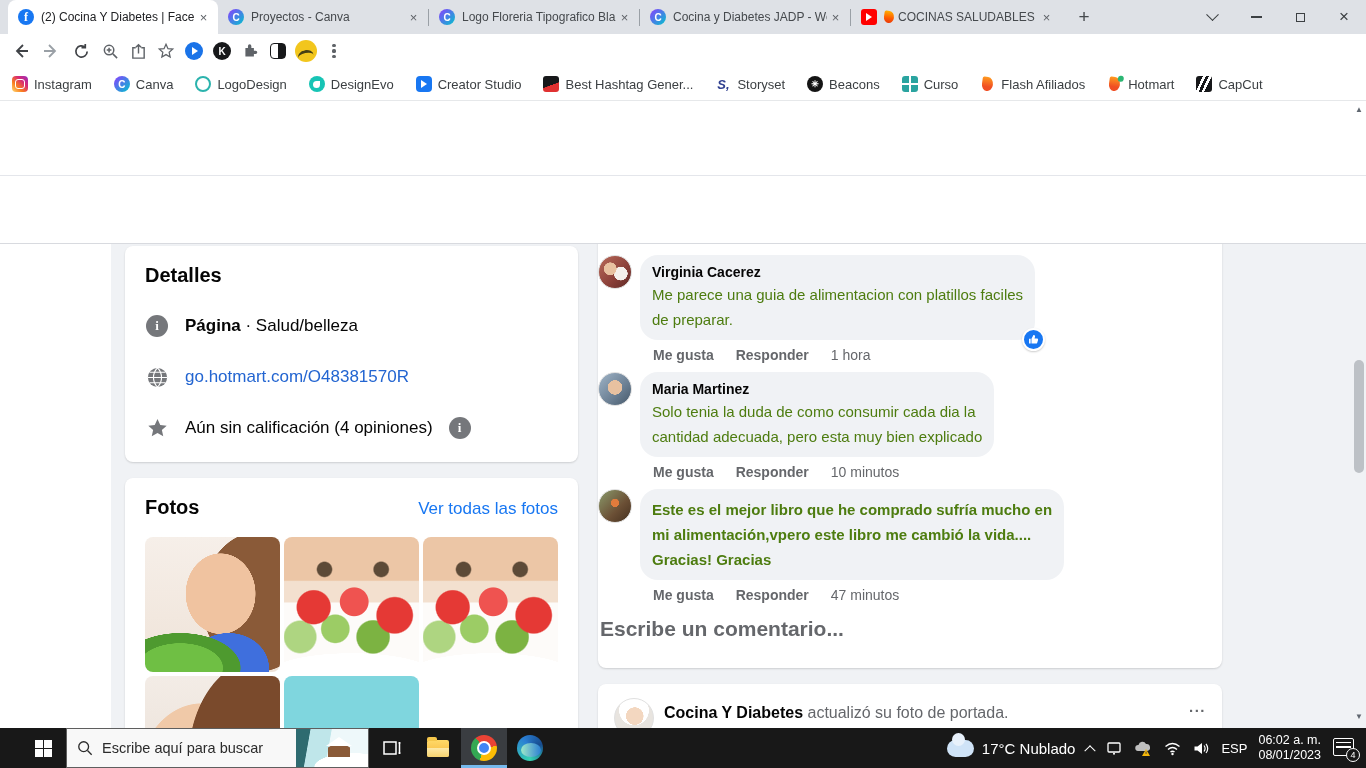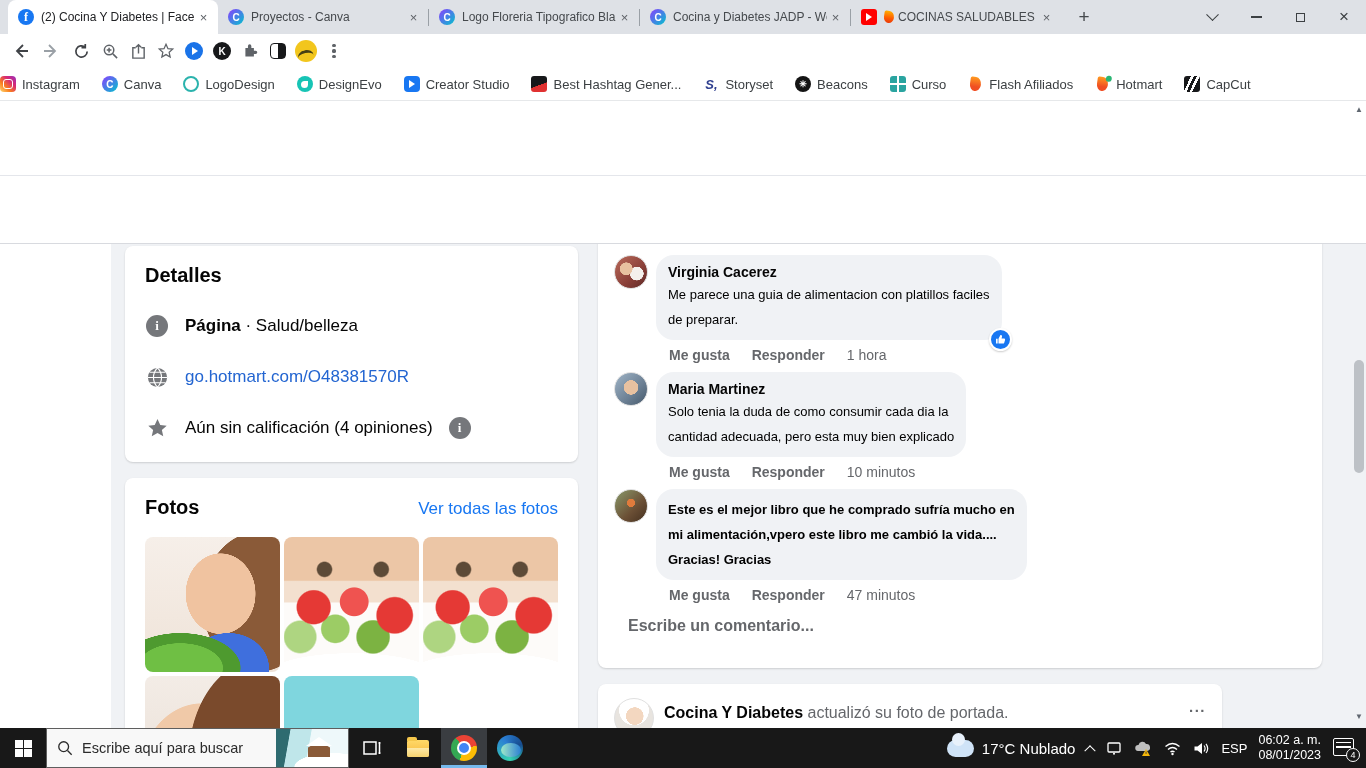--- a/index.html
+++ b/index.html
@@ -40,21 +40,21 @@
   .ext-blue { background:#1a73e8; }
   .ext-blue::after { content:""; border-left:6px solid #fff; border-top:4px solid transparent; border-bottom:4px solid transparent; margin-left:1px; }
   .ext-k { background:#17181a; color:#fff; font-size:10px; font-weight:bold; }
   .ext-dark { width:16px; height:16px; border-radius:4px; background:linear-gradient(90deg,#fff 50%,#17181a 50%); border:1.5px solid #17181a; }
   .ext-profile { width:22px; height:22px; border-radius:50%; background:#f2c61d; position:relative; overflow:hidden; }
   .ext-profile::after { content:""; position:absolute; left:3px; top:10px; width:16px; height:10px; border-top:3px solid #474014; border-radius:50%; transform:rotate(-12deg); }
   .dots-v { display:flex; flex-direction:column; gap:2.5px; }
   .dots-v i { width:3.2px; height:3.2px; background:#5f6368; border-radius:50%; }
 
   
-  .bookmarks { position:absolute; top:68px; left:0; right:0; height:33px; background:#fff; border-bottom:1px solid #e6e8ea; display:flex; align-items:center; padding:0 0; gap:22px; }
+  .bookmarks { position:absolute; top:68px; left:0; right:0; height:33px; background:#fff; border-bottom:1px solid #e6e8ea; display:flex; align-items:center; padding:0 12px; gap:22px; }
   .bm { display:flex; align-items:center; gap:6px; }
   .bm-label { font-size:13px; color:#3c4043; white-space:nowrap; }
   .bm-ic { width:16px; height:16px; flex:none; border-radius:50%; display:flex; align-items:center; justify-content:center; color:#fff; font-size:10px; font-weight:bold; }
   .bm-insta { border-radius:4px; background:linear-gradient(45deg,#feda75,#fa7e1e,#d62976,#962fbf); position:relative; }
   .bm-insta::after { content:""; width:8px; height:8px; border:1.5px solid #fff; border-radius:3px; }
   .bm-canva { background:linear-gradient(135deg,#8b3dff,#00c4cc); }
   .bm-logodesign { background:#fff; border:2px solid #2bb3ad; }
   .bm-designevo { background:#17c4b5; }
   .bm-designevo::after { content:""; width:7px; height:7px; background:#fff; border-radius:50% 0 50% 50%; }
   .bm-creator { border-radius:4px; background:#1877f2; }
@@ -108,51 +108,51 @@
   .photos-head { display:flex; justify-content:space-between; align-items:baseline; }
   .see-all { font-size:17px; color:#1877f2; }
   .photo-grid { margin-top:18px; display:grid; grid-template-columns:repeat(3,1fr); gap:4px; }
   .ph { height:135px; border-radius:8px; }
   .ph-woman-salad { background:radial-gradient(ellipse 45% 26% at 26% 97%,#6fbf44 0 70%,#4e9a2f 71% 99%,transparent 100%),radial-gradient(circle at 20% 88%,#d23c2a 0 7%,transparent 8%),radial-gradient(ellipse 30% 26% at 62% 97%,#3f6fdd 0 99%,transparent 100%),radial-gradient(ellipse 26% 30% at 56% 42%,#f0c3a0 0 99%,transparent 100%),radial-gradient(ellipse 42% 52% at 84% 48%,#8a5a38 0 99%,transparent 100%),linear-gradient(#f6efe9,#efe3d8); }
   .ph-salad { background:radial-gradient(ellipse 62% 16% at 50% 102%,#fff 0 99%,transparent 100%),radial-gradient(circle at 22% 52%,#e53935 0 13%,transparent 14%),radial-gradient(circle at 52% 48%,#ef5350 0 14%,transparent 15%),radial-gradient(circle at 82% 58%,#e53935 0 13%,transparent 14%),radial-gradient(circle at 38% 68%,#9ccc65 0 11%,transparent 12%),radial-gradient(circle at 66% 74%,#7cb342 0 12%,transparent 13%),radial-gradient(circle at 12% 74%,#aed581 0 10%,transparent 11%),radial-gradient(circle at 30% 24%,#5d4a37 0 5%,transparent 6%),radial-gradient(circle at 72% 24%,#5d4a37 0 5%,transparent 6%),linear-gradient(180deg,#ecc6a6 0 32%,#f3e0cf 33% 48%,#fdfbf9 49% 100%); }
   .ph-face { background:radial-gradient(circle at 32% 60%,#4a3a2c 0 6%,transparent 7%),radial-gradient(ellipse 56% 76% at 88% 62%,#7a4a2c 0 99%,transparent 100%),radial-gradient(ellipse 48% 60% at 42% 80%,#f0c9a8 0 99%,transparent 100%),linear-gradient(#f3ece6,#e9ded4); }
   .ph-teal { background:radial-gradient(circle at 55% 120%,#9adfe6 0 30%,transparent 31%),#7fd6de; }
 
   
-  .comments-card { left:598px; top:-4px; width:724px; height:428px; border-radius:0 0 8px 8px; padding:0 16px; }
+  .comments-card { left:598px; top:-4px; width:624px; height:428px; border-radius:0 0 8px 8px; padding:0 0; }
   .clip-strip { height:6px; overflow:hidden; color:#65676b; font-weight:bold; font-size:14px; }
   .comment { display:flex; gap:8px; margin-top:9px; }
   .c-avatar { width:34px; height:34px; border-radius:50%; flex:none; border:1px solid #e0e0e0; }
   .av-virginia { background:radial-gradient(circle at 35% 40%,#e8c1a0 0 22%,transparent 23%),radial-gradient(circle at 68% 55%,#f4f0ec 0 24%,transparent 25%),linear-gradient(135deg,#b96a5a,#8a3f38 60%,#5e2a26); }
   .av-maria { background:radial-gradient(circle at 50% 45%,#e8c1a0 0 30%,transparent 31%),linear-gradient(135deg,#9fb4c7,#6b7f93 60%,#46596b); }
   .av-pascual { background:radial-gradient(circle at 50% 40%,#e07b3c 0 16%,transparent 17%),linear-gradient(135deg,#8a9a6b,#6b4f35 60%,#43301f); }
   .c-bubble { position:relative; background:#f0f2f5; border-radius:18px; padding:8px 12px; max-width:496px; width:fit-content; }
   .c-author { font-size:14px; font-weight:bold; color:#050505; line-height:19px; }
-  .c-text { font-size:13px; color:#000000; line-height:25px; white-space:pre-line; }
+  .c-text { font-size:15px; color:#4d7c0f; line-height:25px; white-space:pre-line; }
   .c-text-bold { font-weight:bold; }
   .like-badge { position:absolute; right:-10px; bottom:-11px; width:23px; height:23px; border-radius:50%; background:#1877f2; border:2px solid #fff; display:flex; align-items:center; justify-content:center; box-shadow:0 1px 2px rgba(0,0,0,.2); }
   .c-actions { display:flex; gap:22px; margin:7px 0 0 13px; align-items:baseline; }
   .c-act { font-size:14px; font-weight:bold; color:#65676b; }
   .c-time { font-size:14px; color:#65676b; }
-  .write-comment { margin:14px 0 0 14px; font-size:16px; font-weight:bold; color:#65676b; }
+  .write-comment { margin:14px 0 0 2px; font-size:21px; font-weight:bold; color:#65676b; }
 
   
   .post-card { left:598px; top:440px; width:624px; height:90px; padding:14px 16px; }
   .post-row { display:flex; gap:10px; align-items:flex-start; }
   .post-avatar { width:40px; height:40px; border-radius:50%; flex:none; border:1px solid #e0e0e0; background:radial-gradient(circle at 52% 45%,#f3d7c0 0 30%,transparent 31%),radial-gradient(circle at 50% 30%,#fff 0 45%,#e8e4df 46%); }
   .post-text { font-size:16px; color:#65676b; line-height:21px; margin-top:4px; }
   .post-author { font-weight:bold; color:#050505; }
   .post-more { margin-left:auto; color:#65676b; font-weight:bold; letter-spacing:1.5px; font-size:15px; }
 
   
   .sb-arrow { position:absolute; right:3px; font-size:8px; color:#606770; z-index:30; }
   .sb-thumb { position:absolute; right:2px; top:360px; width:10px; height:113px; background:#bdc1c6; border-radius:5px; z-index:30; }
 
   
-  .taskbar { position:absolute; left:0; right:0; bottom:0; height:40px; background:#181818; display:flex; align-items:stretch; z-index:50; }
+  .taskbar { position:absolute; left:0; right:0; bottom:0; height:40px; background:#181818; display:flex; align-items:stretch; z-index:50;padding-left:20px; }
   .tb-btn { width:46px; display:flex; align-items:center; justify-content:center; }
   .win-logo { width:17px; height:17px; display:grid; grid-template-columns:8px 8px; grid-template-rows:8px 8px; gap:1px; }
   .win-logo i { background:#fdfdfd; }
   .tb-search { width:303px; background:#f8f8f8; border:1px solid #5e5e5e; display:flex; align-items:center; padding:0 10px; gap:9px; position:relative; overflow:hidden; }
   .tb-search-text { font-size:14.5px; color:#2b2b2b; white-space:nowrap; }
   .search-art { position:absolute; right:0; top:0; width:72px; height:100%; background:radial-gradient(ellipse 90% 60% at 80% 100%,#fff 0 60%,transparent 61%),linear-gradient(100deg,#2e6b70 0 18%,#bfe6ea 19% 45%,#eef8fa 46%); }
   .search-art::before { content:""; position:absolute; right:18px; top:12px; width:22px; height:16px; background:#8a5a38; clip-path:polygon(0 40%,50% 0,100% 40%,100% 100%,0 100%); }
   .search-art::after { content:""; position:absolute; right:16px; top:8px; width:26px; height:9px; background:#fff; clip-path:polygon(0 100%,50% 0,100% 100%); }
   .tb-app { width:46px; display:flex; align-items:center; justify-content:center; position:relative; }
   .tb-app.active { background:#3a3d41; box-shadow:inset 0 -3px 0 #76b9ed; }

